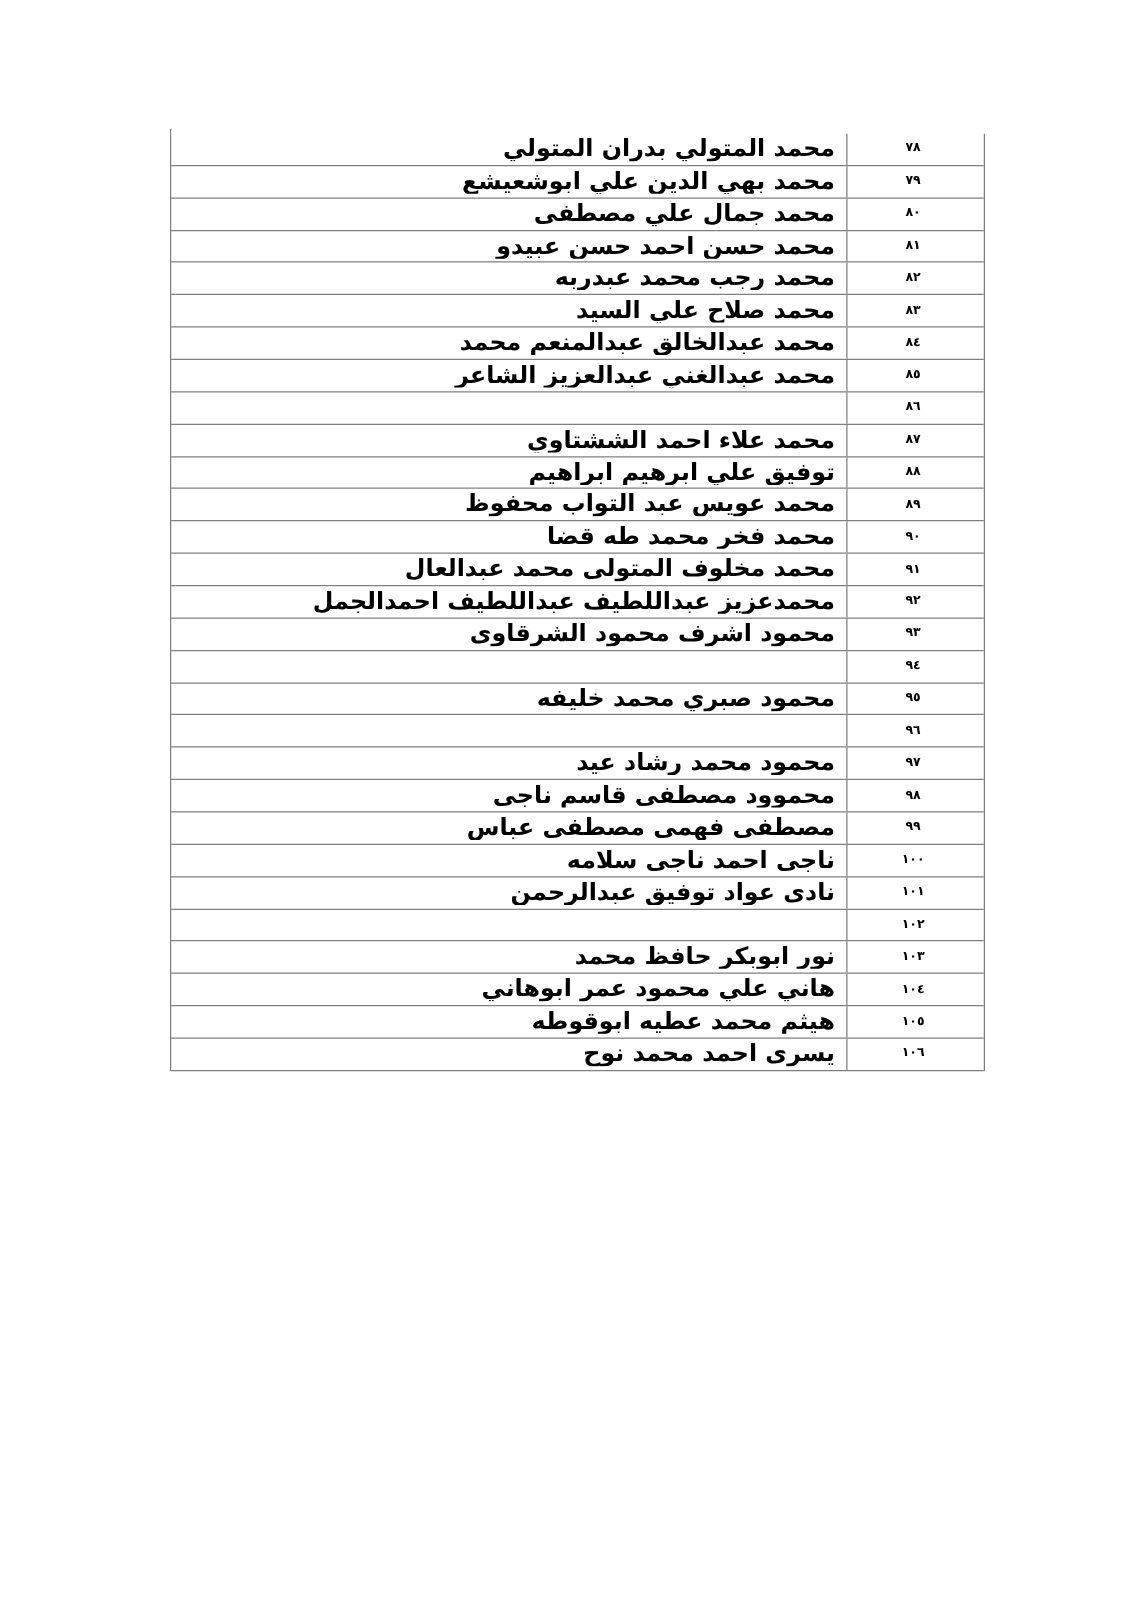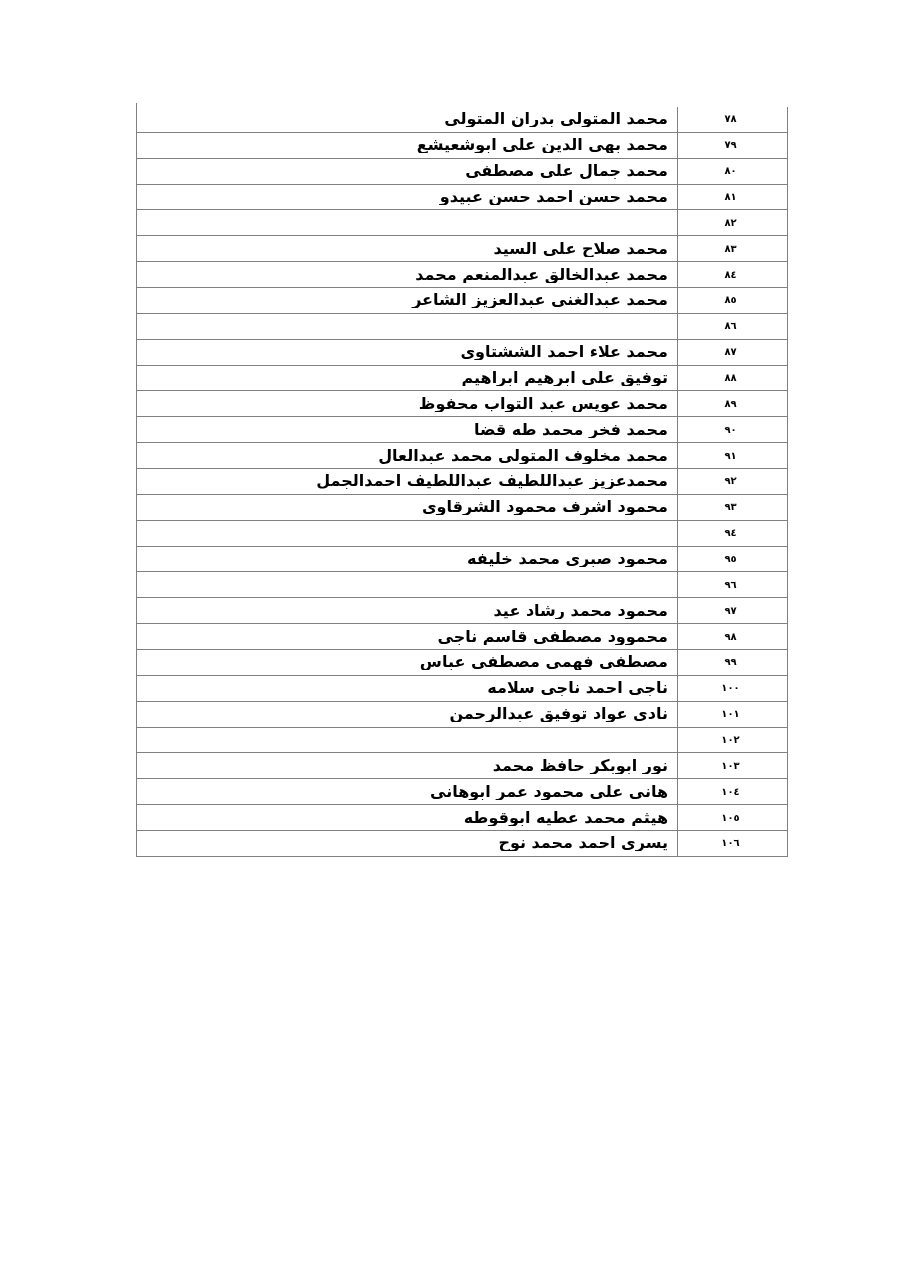--- a/index.html
+++ b/index.html
@@ -40,21 +40,21 @@
     display:flex;
     direction:rtl;
     align-items:center;
     height:25.86px;
     box-sizing:border-box;
     border-bottom:1px solid var(--border-color);
   }
   .cell{
     box-sizing:border-box;
     font-weight:bold;
-    font-size:16px;
+    font-size:19px;
     line-height:1;
     white-space:nowrap;
     overflow:hidden;
   }
   
   .cell.num{
     width:110px;
     align-self:stretch;
     display:flex;
     align-items:center;
@@ -88,20 +88,21 @@
         <div class="row">
     <div class="cell num">٨٠</div>
     <div class="cell name">محمد جمال علي مصطفى</div>
   </div>
         <div class="row">
     <div class="cell num">٨١</div>
     <div class="cell name">محمد حسن احمد حسن عبيدو</div>
   </div>
         <div class="row">
     <div class="cell num">٨٢</div>
+    <div class="cell name">محمد رجب محمد عبدربه</div>
   </div>
         <div class="row">
     <div class="cell num">٨٣</div>
     <div class="cell name">محمد صلاح علي السيد</div>
   </div>
         <div class="row">
     <div class="cell num">٨٤</div>
     <div class="cell name">محمد عبدالخالق عبدالمنعم محمد</div>
   </div>
         <div class="row">

